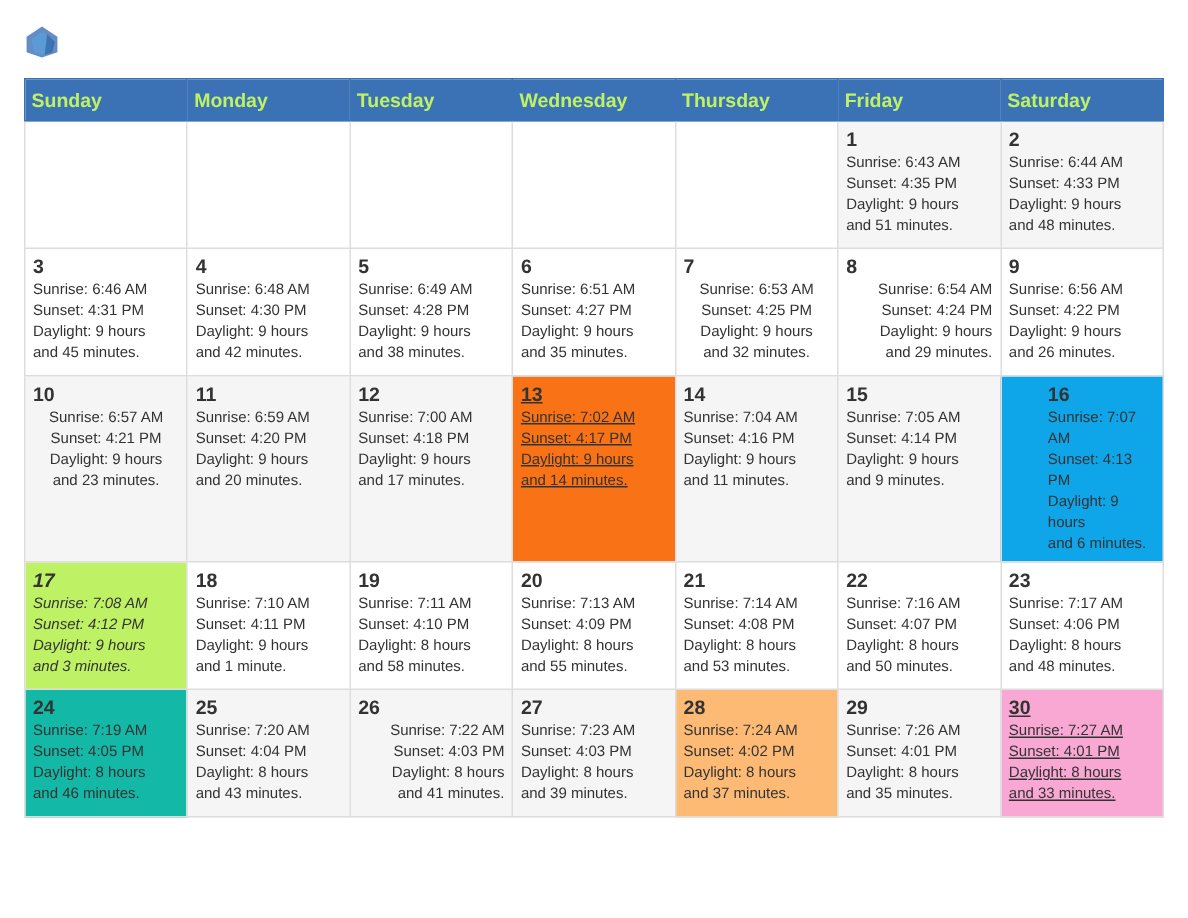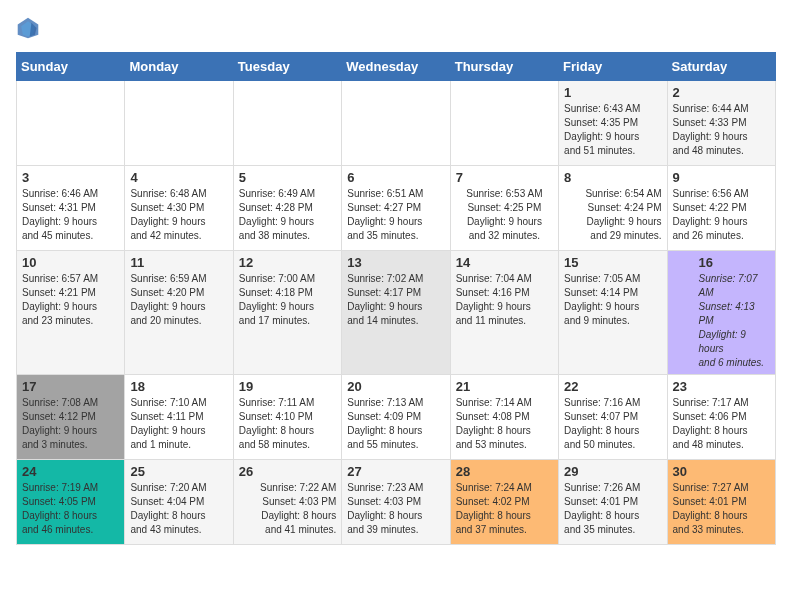--- a/index.html
+++ b/index.html
@@ -50,21 +50,21 @@
       font-size: 16px;
       color: #555;
     }
     table {
       width: 100%;
       border-collapse: collapse;
       table-layout: fixed;
     }
     th {
       background: #3b72b5;
-      color: #ffffff;
+      color: #bef264;
       font-size: 13px;
       font-weight: bold;
       padding: 6px 4px;
       text-align: left;
       border: 1px solid #3b72b5;
     }
     td {
       vertical-align: top;
       padding: 4px 5px;
       border: 1px solid #ddd;
@@ -196,70 +196,70 @@
           <span class="day-number">9</span>
           <div class="day-info" style="white-space: pre-line;">Sunrise: 6:56 AM
 Sunset: 4:22 PM
 Daylight: 9 hours
 and 26 minutes.</div>
         </td>
       </tr>
       <tr>
         <td style="background: rgb(245, 245, 245);">
           <span class="day-number">10</span>
-          <div class="day-info" style="white-space: pre-line;">Sunrise: 6:57 AM
+          <div class="day-info" style="white-space: pre-line; text-align: center;">Sunrise: 6:57 AM
 Sunset: 4:21 PM
 Daylight: 9 hours
 and 23 minutes.</div>
         </td>
         <td style="background: rgb(245, 245, 245);">
           <span class="day-number">11</span>
           <div class="day-info" style="white-space: pre-line;">Sunrise: 6:59 AM
 Sunset: 4:20 PM
 Daylight: 9 hours
 and 20 minutes.</div>
         </td>
         <td style="background: rgb(245, 245, 245);">
           <span class="day-number">12</span>
           <div class="day-info" style="white-space: pre-line;">Sunrise: 7:00 AM
 Sunset: 4:18 PM
 Daylight: 9 hours
 and 17 minutes.</div>
         </td>
-        <td style="background: #e5e5e5;">
+        <td style="background: #f97316; text-decoration: underline;">
           <span class="day-number">13</span>
           <div class="day-info" style="white-space: pre-line;">Sunrise: 7:02 AM
 Sunset: 4:17 PM
 Daylight: 9 hours
 and 14 minutes.</div>
         </td>
         <td style="background: rgb(245, 245, 245);">
           <span class="day-number">14</span>
           <div class="day-info" style="white-space: pre-line;">Sunrise: 7:04 AM
 Sunset: 4:16 PM
 Daylight: 9 hours
 and 11 minutes.</div>
         </td>
         <td style="background: rgb(245, 245, 245);">
           <span class="day-number">15</span>
           <div class="day-info" style="white-space: pre-line;">Sunrise: 7:05 AM
 Sunset: 4:14 PM
 Daylight: 9 hours
 and 9 minutes.</div>
         </td>
-        <td style="background: #c4b5fd; padding-left: 31px;">
+        <td style="background: #0ea5e9; padding-left: 31px;">
           <span class="day-number">16</span>
-          <div class="day-info" style="white-space: pre-line; font-style: italic;">Sunrise: 7:07 AM
+          <div class="day-info" style="white-space: pre-line;">Sunrise: 7:07 AM
 Sunset: 4:13 PM
 Daylight: 9 hours
 and 6 minutes.</div>
         </td>
       </tr>
       <tr>
-        <td style="background: #a3a3a3;">
+        <td style="background: #bef264; font-style: italic;">
           <span class="day-number">17</span>
           <div class="day-info" style="white-space: pre-line;">Sunrise: 7:08 AM
 Sunset: 4:12 PM
 Daylight: 9 hours
 and 3 minutes.</div>
         </td>
         <td style="background: rgb(255, 255, 255);">
           <span class="day-number">18</span>
           <div class="day-info" style="white-space: pre-line;">Sunrise: 7:10 AM
 Sunset: 4:11 PM
@@ -338,21 +338,21 @@
 Daylight: 8 hours
 and 37 minutes.</div>
         </td>
         <td style="background: rgb(245, 245, 245);">
           <span class="day-number">29</span>
           <div class="day-info" style="white-space: pre-line;">Sunrise: 7:26 AM
 Sunset: 4:01 PM
 Daylight: 8 hours
 and 35 minutes.</div>
         </td>
-        <td style="background: #fdba74;">
+        <td style="background: #f9a8d4; text-decoration: underline;">
           <span class="day-number">30</span>
           <div class="day-info" style="white-space: pre-line;">Sunrise: 7:27 AM
 Sunset: 4:01 PM
 Daylight: 8 hours
 and 33 minutes.</div>
         </td>
       </tr>
     </tbody>
 </table>
 

